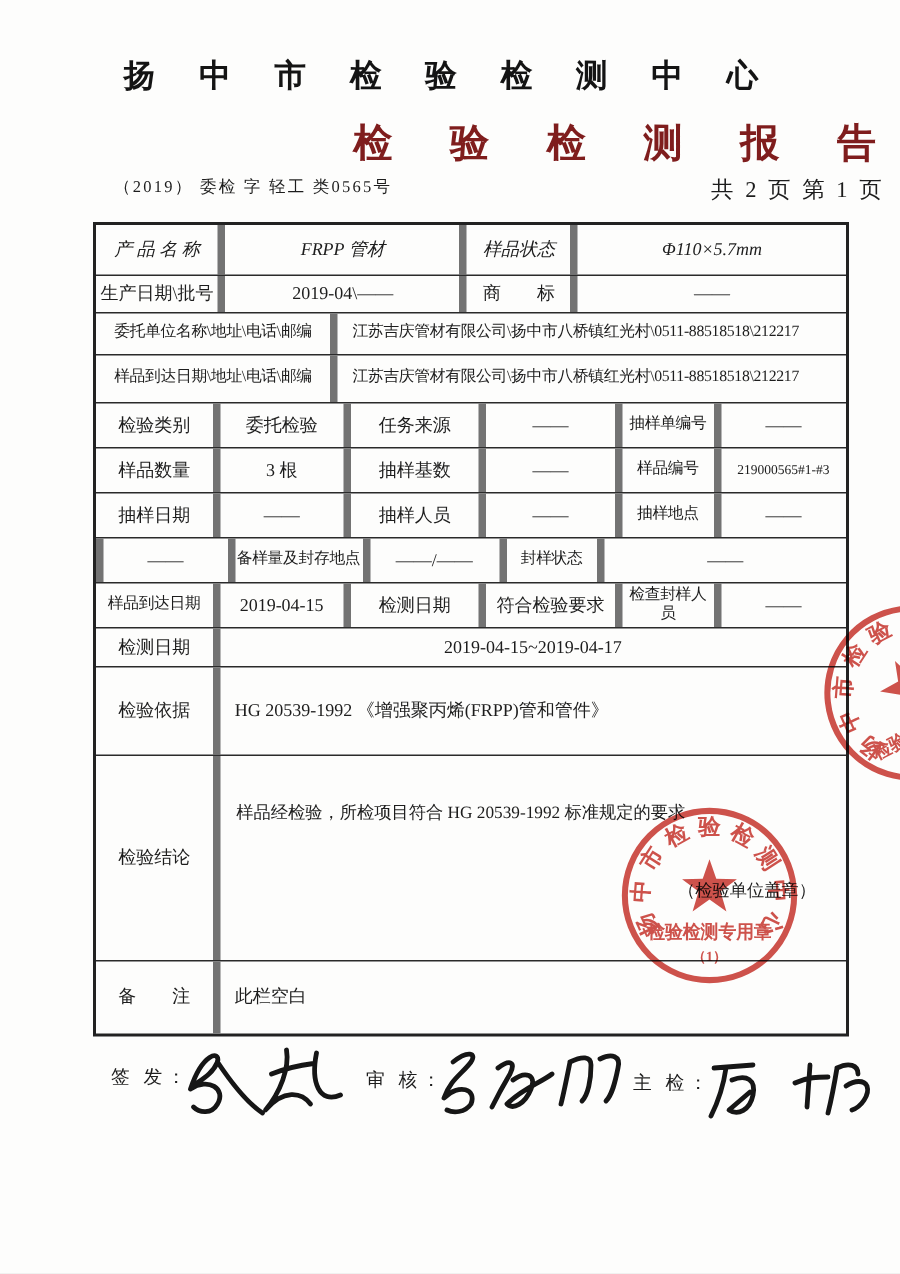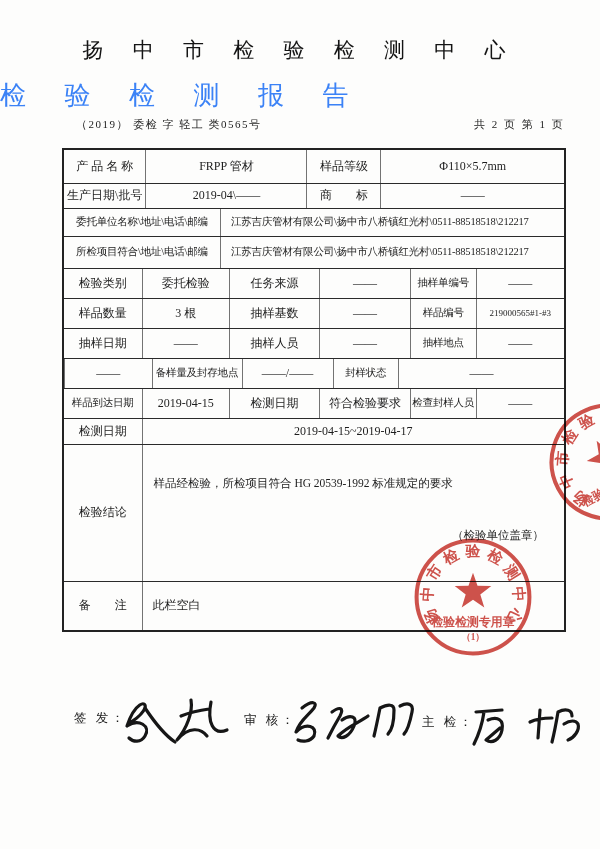--- a/index.html
+++ b/index.html
@@ -1,31 +1,31 @@
 <!DOCTYPE html>
 <html><head>
 <meta charset="utf-8">
 <style>
   html,body{margin:0;padding:0;background:#e8e8e8;}
   .page{position:relative;width:600px;height:849px;background:#fdfdfc;overflow:hidden;
         font-family:"Liberation Serif","DejaVu Serif",serif;color:#1d1d1d;}
   .abs{position:absolute;}
-  .org-title{top:36px;left:0;width:100%;text-align:center;font-size:21px;font-weight:normal;
+  .org-title{top:36px;left:0;width:100%;text-align:center;font-size:21px;font-weight:bold;
              letter-spacing:12px;color:#141414;}
-  .report-title{top:78px;left:0;width:100%;text-align:left;font-size:26px;font-weight:normal;
-             letter-spacing:16px;color:#3b82f6;}
+  .report-title{top:78px;left:0;width:100%;text-align:right;font-size:26px;font-weight:bold;
+             letter-spacing:16px;color:#7f1d1d;}
   .doc-no{top:117px;left:76px;font-size:11px;letter-spacing:1.5px;}
-  .page-info{top:117px;left:474px;font-size:11px;letter-spacing:2px;}
+  .page-info{top:117px;left:474px;font-size:15px;letter-spacing:2px;}
   
   .tbl{position:absolute;left:62px;top:148px;width:504px;border:2px solid #222;
        display:flex;flex-direction:column;box-sizing:border-box;}
   .tr{display:flex;width:100%;box-sizing:border-box;border-top:1px solid #2a2a2a;}
-  .tr.first{border-top:none;}
+  .tr.first{border-top:none;font-style:italic;}
   .td{display:flex;align-items:center;justify-content:center;box-sizing:border-box;
-      border-left:1px solid #737373;font-size:12px;text-align:center;overflow:hidden;
+      border-left:5px solid #737373;font-size:12px;text-align:center;overflow:hidden;
       line-height:1.15;}
   .td.fc{border-left:none;}
   .td.left{justify-content:flex-start;text-align:left;padding-left:10px;}
   .small{font-size:10.5px;letter-spacing:-0.2px;}
   .tiny{font-size:9px;}
   
   .a1{width:16.3%}.a2{width:32.2%}.a3{width:14.8%}.a4{flex:1}
   .b1{width:31.2%}.b2{flex:1}
   .c1{width:15.5%}.c2{width:17.5%}.c3{width:18.0%}.c4{width:18.2%}.c5{width:13.1%}.c6{flex:1}
   .d1{width:15.5%}.d2{flex:1}
@@ -50,35 +50,35 @@
 
   <div class="abs org-title">扬 中 市 检 验 检 测 中 心</div>
   <div class="abs report-title">检 验 检 测 报 告</div>
   <div class="abs doc-no">（2019） 委检 字 轻工 类0565号</div>
   <div class="abs page-info">共 2 页 第 1 页</div>
 
   <div class="tbl">
     <div class="tr first" style="height:33px">
       <div class="td fc a1">产 品 名 称</div>
       <div class="td a2">FRPP 管材</div>
-      <div class="td a3">样品等级</div>
+      <div class="td a3">样品状态</div>
       <div class="td a4">Φ110×5.7mm</div>
     </div>
     <div class="tr" style="height:25px">
       <div class="td fc a1">生产日期\批号</div>
       <div class="td a2">2019-04\——</div>
       <div class="td a3">商　　标</div>
       <div class="td a4">——</div>
     </div>
     <div class="tr" style="height:28px">
       <div class="td fc b1 small">委托单位名称\地址\电话\邮编</div>
       <div class="td b2 left small">江苏吉庆管材有限公司\扬中市八桥镇红光村\0511-88518518\212217</div>
     </div>
     <div class="tr" style="height:32px">
-      <div class="td fc b1 small">所检项目符合\地址\电话\邮编</div>
+      <div class="td fc b1 small">样品到达日期\地址\电话\邮编</div>
       <div class="td b2 left small">江苏吉庆管材有限公司\扬中市八桥镇红光村\0511-88518518\212217</div>
     </div>
     <div class="tr" style="height:30px">
       <div class="td fc c1">检验类别</div>
       <div class="td c2">委托检验</div>
       <div class="td c3">任务来源</div>
       <div class="td c4">——</div>
       <div class="td c5 small">抽样单编号</div>
       <div class="td c6">——</div>
     </div>
@@ -109,20 +109,24 @@
       <div class="td fc c1 small">样品到达日期</div>
       <div class="td c2">2019-04-15</div>
       <div class="td c3">检测日期</div>
       <div class="td c4">符合检验要求</div>
       <div class="td c5 small">检查封样人员</div>
       <div class="td c6">——</div>
     </div>
     <div class="tr" style="height:26px">
       <div class="td fc d1">检测日期</div>
       <div class="td d2">2019-04-15~2019-04-17</div>
+    </div>
+    <div class="tr" style="height:59px">
+      <div class="td fc d1">检验依据</div>
+      <div class="td d2 left">HG 20539-1992 《增强聚丙烯(FRPP)管和管件》</div>
     </div>
     <div class="tr" style="height:137px">
       <div class="td fc d1">检验结论</div>
       <div class="td d2 concl">
         <span class="concl-text">样品经检验，所检项目符合 HG 20539-1992 标准规定的要求</span>
         <span class="seal-hint">（检验单位盖章）</span>
         <span class="issue-line"><span>签发日期：</span><span class="gap"></span><span>2019 年 04 月 17 日</span></span>
       </div>
     </div>
     <div class="tr" style="height:49px">

